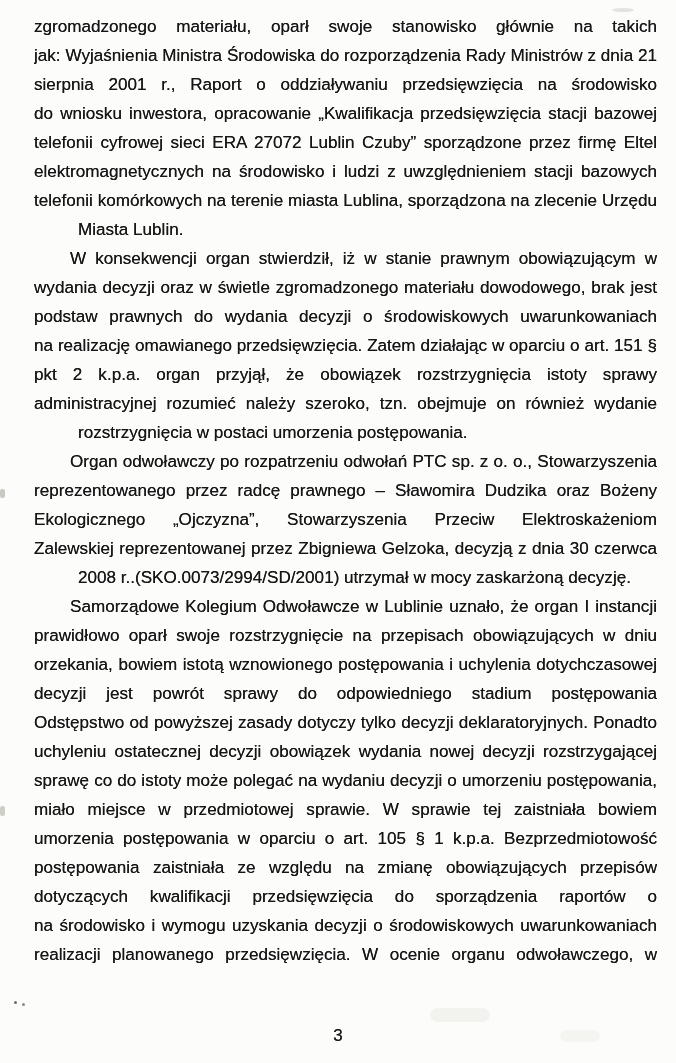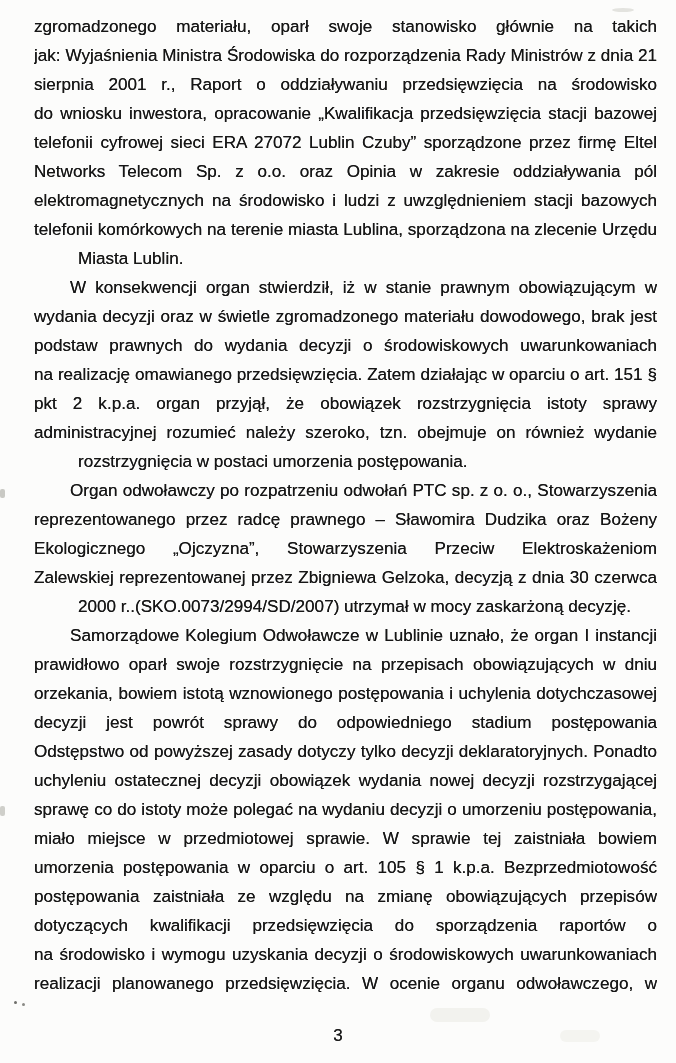--- a/index.html
+++ b/index.html
@@ -72,40 +72,39 @@
 <body>
 
 <div class="page">
   <div class="doc-body" id="doc-body">
       <div class="para">
         <div class="line">zgromadzonego materiału, oparł swoje stanowisko głównie na takich dokumentach</div>
         <div class="line">jak: Wyjaśnienia Ministra Środowiska do rozporządzenia Rady Ministrów z dnia 21</div>
         <div class="line">sierpnia 2001 r., Raport o oddziaływaniu przedsięwzięcia na środowisko załączony</div>
         <div class="line">do wniosku inwestora, opracowanie „Kwalifikacja przedsięwzięcia stacji bazowej</div>
         <div class="line">telefonii cyfrowej sieci ERA 27072 Lublin Czuby” sporządzone przez firmę Eltel</div>
-        <div class="line">Networks Telecom Sp. z o.o. oraz Opinia w zakresie oddziaływania pól</div>
         <div class="line">elektromagnetycznych na środowisko i ludzi z uwzględnieniem stacji bazowych</div>
         <div class="line">telefonii komórkowych na terenie miasta Lublina, sporządzona na zlecenie Urzędu</div>
         <div class="line last-left">Miasta Lublin.</div>
       </div>
       <div class="para">
         <div class="line indent">W konsekwencji organ stwierdził, iż w stanie prawnym obowiązującym w chwili</div>
         <div class="line">wydania decyzji oraz w świetle zgromadzonego materiału dowodowego, brak jest</div>
         <div class="line">podstaw prawnych do wydania decyzji o środowiskowych uwarunkowaniach zgody</div>
         <div class="line">na realizację omawianego przedsięwzięcia. Zatem działając w oparciu o art. 151 § 1</div>
         <div class="line">pkt 2 k.p.a. organ przyjął, że obowiązek rozstrzygnięcia istoty sprawy</div>
         <div class="line">administracyjnej rozumieć należy szeroko, tzn. obejmuje on również wydanie</div>
         <div class="line last-left">rozstrzygnięcia w postaci umorzenia postępowania.</div>
       </div>
       <div class="para">
         <div class="line indent">Organ odwoławczy po rozpatrzeniu odwołań PTC sp. z o. o., Stowarzyszenia</div>
         <div class="line">reprezentowanego przez radcę prawnego – Sławomira Dudzika oraz Bożeny</div>
         <div class="line">Ekologicznego „Ojczyzna”, Stowarzyszenia Przeciw Elektroskażeniom</div>
         <div class="line">Zalewskiej reprezentowanej przez Zbigniewa Gelzoka, decyzją z dnia 30 czerwca</div>
-        <div class="line last-left">2000 r..(SKO.0073/2994/SD/2007) utrzymał w mocy zaskarżoną decyzję.</div>
+        <div class="line last-left">2008 r..(SKO.0073/2994/SD/2001) utrzymał w mocy zaskarżoną decyzję.</div>
       </div>
       <div class="para">
         <div class="line indent">Samorządowe Kolegium Odwoławcze w Lublinie uznało, że organ I instancji</div>
         <div class="line">prawidłowo oparł swoje rozstrzygnięcie na przepisach obowiązujących w dniu</div>
         <div class="line">orzekania, bowiem istotą wznowionego postępowania i uchylenia dotychczasowej</div>
         <div class="line">decyzji jest powrót sprawy do odpowiedniego stadium postępowania instancyjnego.</div>
         <div class="line">Odstępstwo od powyższej zasady dotyczy tylko decyzji deklaratoryjnych. Ponadto po</div>
         <div class="line">uchyleniu ostatecznej decyzji obowiązek wydania nowej decyzji rozstrzygającej</div>
         <div class="line">sprawę co do istoty może polegać na wydaniu decyzji o umorzeniu postępowania, co</div>
         <div class="line">miało miejsce w przedmiotowej sprawie. W sprawie tej zaistniała bowiem przesłanka</div>

